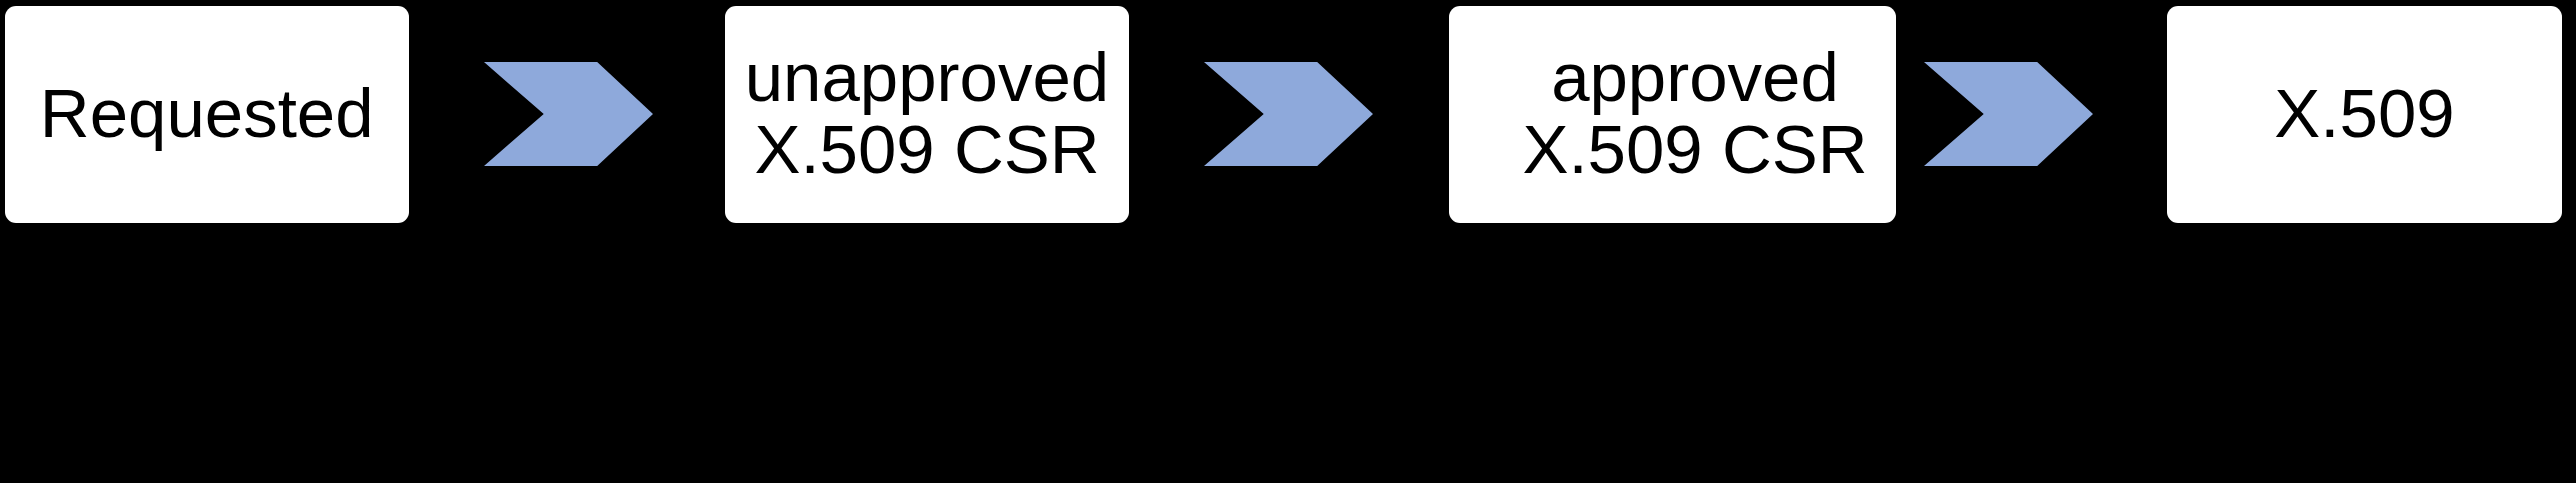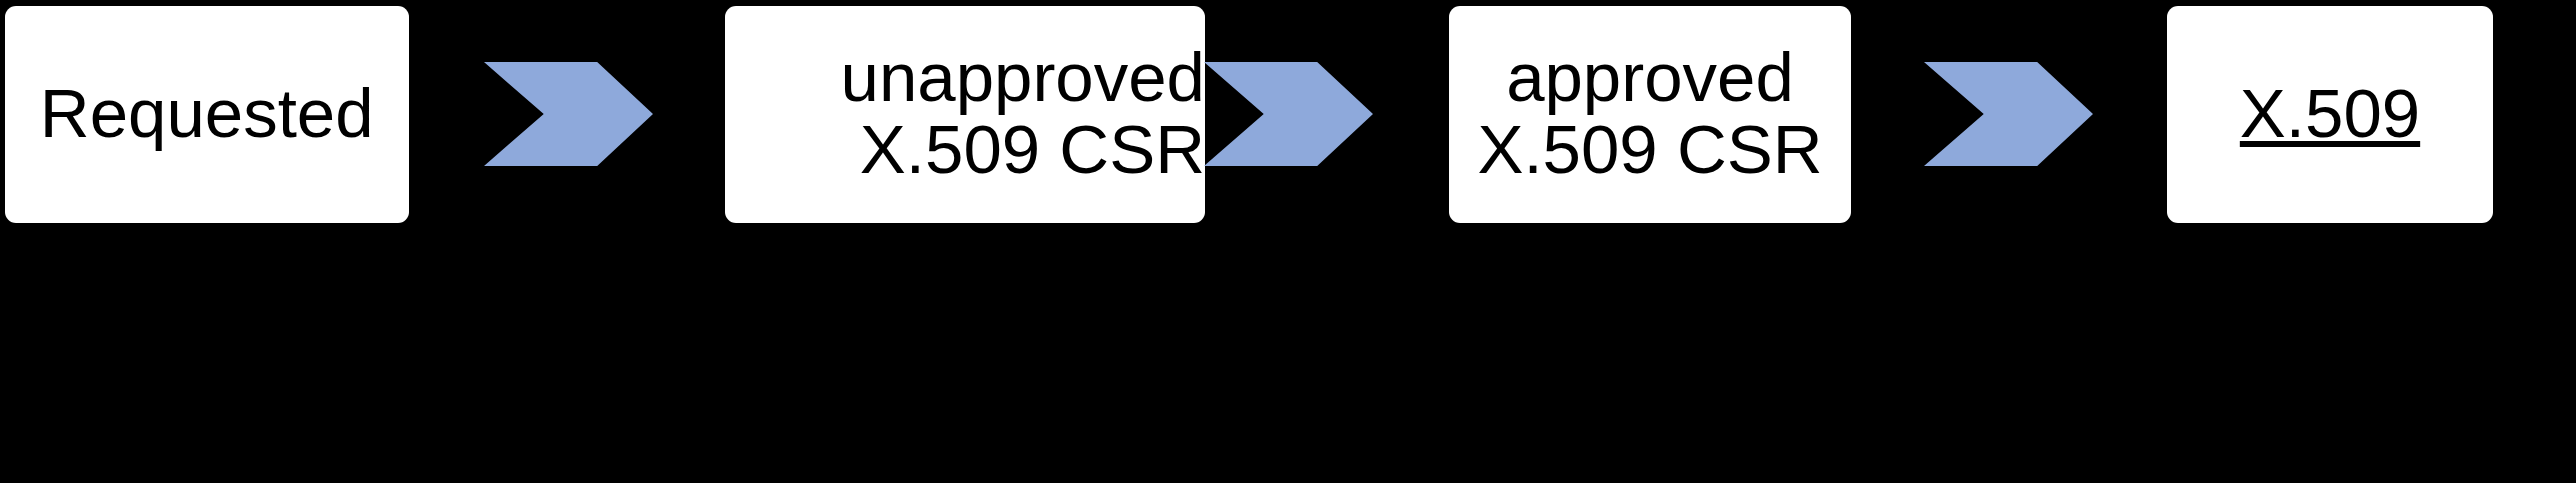--- a/index.html
+++ b/index.html
@@ -48,36 +48,36 @@
 <div id="canvas">
 
   <div class="node" style="left:4.7px; width:404px;">
     <span class="line">Requested</span>
   </div>
 
   <svg class="chevron" style="left:484px;" viewBox="0 0 215 133" preserveAspectRatio="none">
     <polygon points="0,0 144,0 215,66.5 144,133 0,133 76,66.5" fill="#8ea9db"></polygon>
   </svg>
 
-  <div class="node" style="left:725px; width:480px;align-items:flex-end;">
+  <div class="node" style="left:725px; width:404px;">
     <span class="line">unapproved</span>
     <span class="line">X.509 CSR</span>
   </div>
 
   <svg class="chevron" style="left:1204px;" viewBox="0 0 215 133" preserveAspectRatio="none">
     <polygon points="0,0 144,0 215,66.5 144,133 0,133 76,66.5" fill="#8ea9db"></polygon>
   </svg>
 
-  <div class="node" style="left:1449px; width:402px;">
+  <div class="node" style="left:1449px; width:402px;padding-left:45px;">
     <span class="line">approved</span>
     <span class="line">X.509 CSR</span>
   </div>
 
   <svg class="chevron" style="left:1924px;" viewBox="0 0 215 133" preserveAspectRatio="none">
     <polygon points="0,0 144,0 215,66.5 144,133 0,133 76,66.5" fill="#8ea9db"></polygon>
   </svg>
 
-  <div class="node" style="left:2167px; width:326px;text-decoration:underline;">
+  <div class="node" style="left:2167px; width:395px;">
     <span class="line">X.509</span>
   </div>
 
 </div>
 
 
 </body></html>

